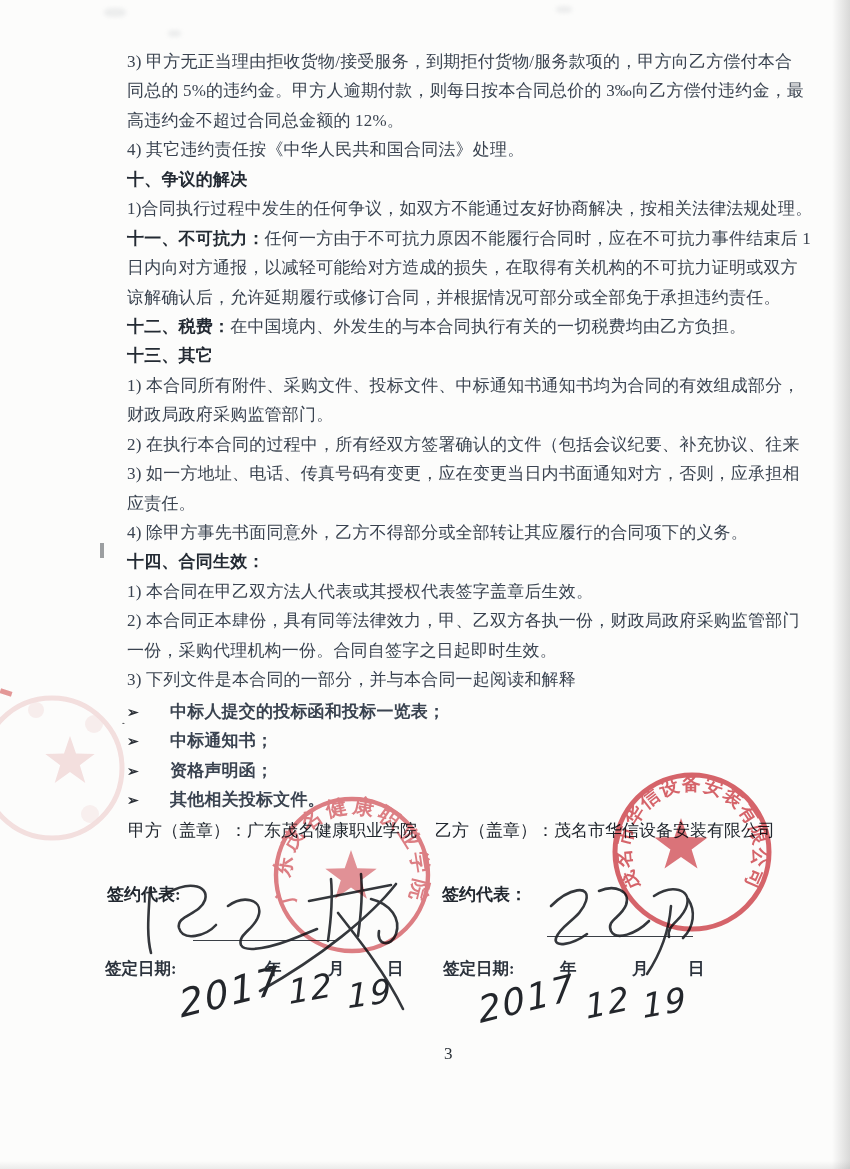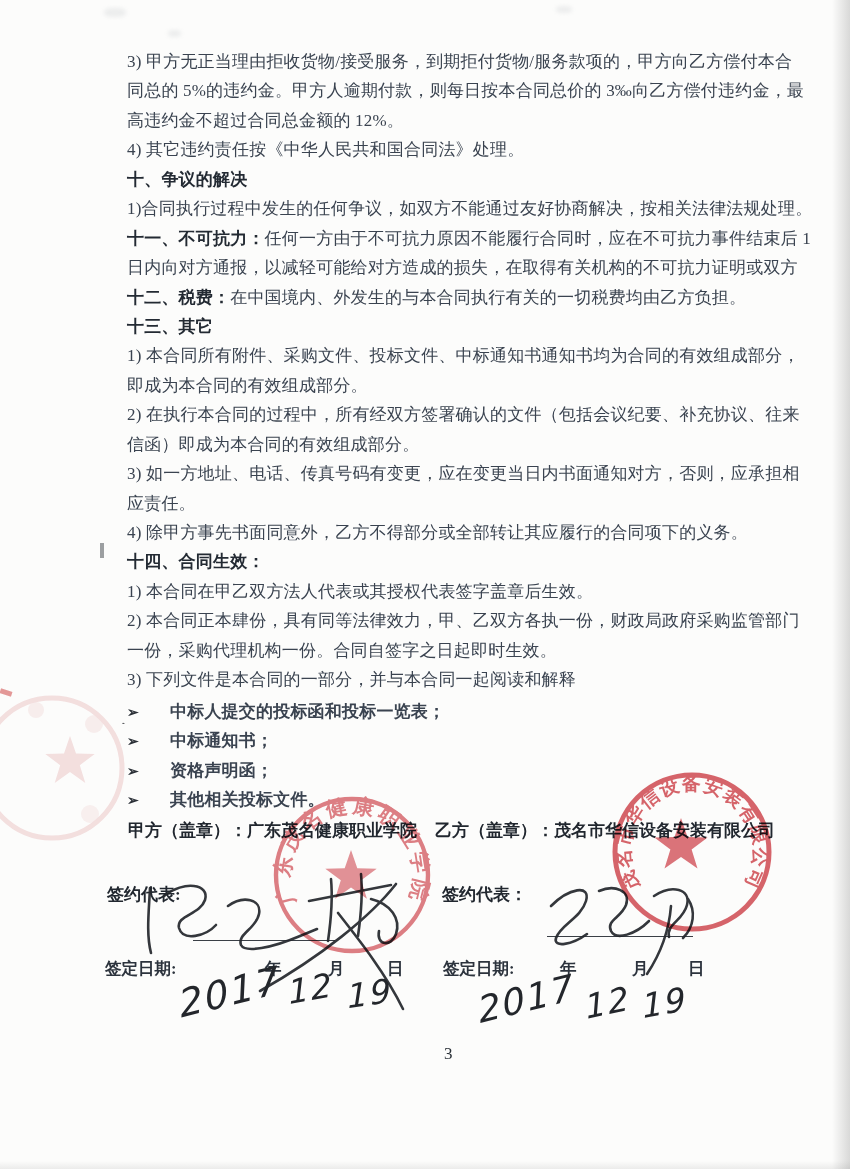--- a/index.html
+++ b/index.html
@@ -11,21 +11,21 @@
   }
   
   .content{position:absolute;left:127px;top:47px;width:690px;}
   .line{height:29.45px;line-height:29.45px;font-size:17px;letter-spacing:.2px;white-space:nowrap;}
   .bh{font-weight:700;color:#232a33;}
   .bullets{margin-top:2px;}
   .bullet{height:29.45px;line-height:29.45px;font-size:17px;letter-spacing:.2px;white-space:nowrap;font-weight:bold;}
   .bullet .mk{display:inline-block;width:43px;font-size:14px;color:#2b3037;}
   
   .row{position:relative;height:29.45px;line-height:29.45px;white-space:nowrap;}
-  .party-row{margin-top:2px;font-weight:700;font-size:17px;color:#21272f;}
+  .party-row{margin-top:2px;font-weight:400;font-size:17px;color:#21272f;}
   .rep-row{margin-top:34px;font-weight:700;font-size:17px;color:#21272f;}
   .date-row{margin-top:45px;font-weight:700;font-size:16.5px;color:#2c333d;}
   .abs{position:absolute;top:0;}
   
   .hw{
     position:absolute;font-family:"DejaVu Sans",sans-serif;color:#23262b;
     font-style:italic;letter-spacing:2px;line-height:1;pointer-events:none;
   }
   
   .stamp{position:absolute;mix-blend-mode:multiply;pointer-events:none;}
@@ -51,26 +51,26 @@
 
   <div class="content">
     <div class="line"><span class="bh"></span><span>3) 甲方无正当理由拒收货物/接受服务，到期拒付货物/服务款项的，甲方向乙方偿付本合</span></div>
     <div class="line"><span class="bh"></span><span>同总的 5%的违约金。甲方人逾期付款，则每日按本合同总价的 3‰向乙方偿付违约金，最</span></div>
     <div class="line"><span class="bh"></span><span>高违约金不超过合同总金额的 12%。</span></div>
     <div class="line"><span class="bh"></span><span>4) 其它违约责任按《中华人民共和国合同法》处理。</span></div>
     <div class="line"><span class="bh">十、争议的解决</span><span></span></div>
     <div class="line"><span class="bh"></span><span>1)合同执行过程中发生的任何争议，如双方不能通过友好协商解决，按相关法律法规处理。</span></div>
     <div class="line"><span class="bh">十一、不可抗力：</span><span>任何一方由于不可抗力原因不能履行合同时，应在不可抗力事件结束后 1</span></div>
     <div class="line"><span class="bh"></span><span>日内向对方通报，以减轻可能给对方造成的损失，在取得有关机构的不可抗力证明或双方</span></div>
+    <div class="line"><span class="bh"></span><span>谅解确认后，允许延期履行或修订合同，并根据情况可部分或全部免于承担违约责任。</span></div>
     <div class="line"><span class="bh">十二、税费：</span><span>在中国境内、外发生的与本合同执行有关的一切税费均由乙方负担。</span></div>
     <div class="line"><span class="bh">十三、其它</span><span></span></div>
     <div class="line"><span class="bh"></span><span>1) 本合同所有附件、采购文件、投标文件、中标通知书通知书均为合同的有效组成部分，</span></div>
-    <div class="line"><span class="bh"></span><span>即成为本合同的有效组成部分。</span></div>
+    <div class="line"><span class="bh"></span><span>财政局政府采购监管部门。</span></div>
     <div class="line"><span class="bh"></span><span>2) 在执行本合同的过程中，所有经双方签署确认的文件（包括会议纪要、补充协议、往来</span></div>
-    <div class="line"><span class="bh"></span><span>信函）即成为本合同的有效组成部分。</span></div>
     <div class="line"><span class="bh"></span><span>3) 如一方地址、电话、传真号码有变更，应在变更当日内书面通知对方，否则，应承担相</span></div>
     <div class="line"><span class="bh"></span><span>应责任。</span></div>
     <div class="line"><span class="bh"></span><span>4) 除甲方事先书面同意外，乙方不得部分或全部转让其应履行的合同项下的义务。</span></div>
     <div class="line"><span class="bh">十四、合同生效：</span><span></span></div>
     <div class="line"><span class="bh"></span><span>1) 本合同在甲乙双方法人代表或其授权代表签字盖章后生效。</span></div>
     <div class="line"><span class="bh"></span><span>2) 本合同正本肆份，具有同等法律效力，甲、乙双方各执一份，财政局政府采购监管部门</span></div>
     <div class="line"><span class="bh"></span><span>一份，采购代理机构一份。合同自签字之日起即时生效。</span></div>
     <div class="line"><span class="bh"></span><span>3) 下列文件是本合同的一部分，并与本合同一起阅读和解释</span></div>
 
     <div class="bullets">

